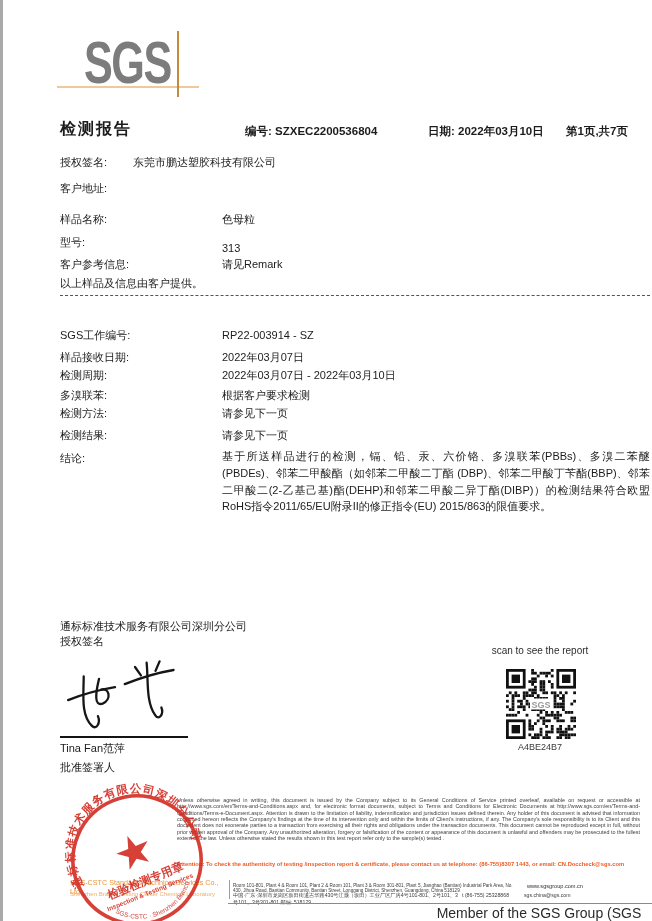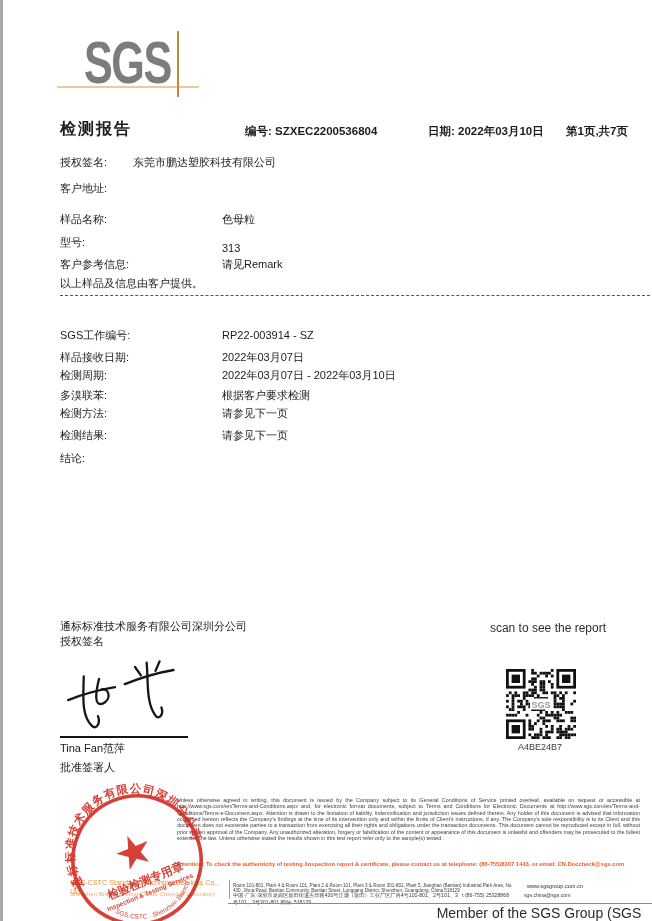--- a/index.html
+++ b/index.html
@@ -23,21 +23,21 @@
 
   .lbl,.val{font-size:11px;line-height:14px;}
   .dashed-rule{position:absolute;left:60px;top:295px;width:590px;border-top:1px dashed #555;}
 
   .conclusion{position:absolute;left:222px;top:448px;width:428px;font-size:11px;line-height:16.8px;text-align:justify;}
 
   
   .sig-line{position:absolute;left:60px;top:736px;width:128px;height:2px;background:#141414;}
 
   
-  .qr-caption{position:absolute;left:474px;top:621px;width:132px;text-align:right;font-size:12px;color:#2e2e2e;}
+  .qr-caption{position:absolute;left:474px;top:645px;width:132px;text-align:center;font-size:10px;color:#2e2e2e;}
   .qr-code-id{position:absolute;left:474px;top:742px;width:132px;text-align:center;font-size:9px;color:#3a3a3a;}
 
   
   .disclaimer{position:absolute;left:177px;top:797px;width:463px;font-size:5.4px;line-height:6.35px;
               color:#3f3f3f;text-align:justify;}
   .attention{position:absolute;left:177px;top:861px;width:463px;font-size:5.8px;line-height:6.6px;
              color:#f05a23;font-weight:bold;}
   .ft-co1{position:absolute;left:70px;top:878px;width:160px;font-size:7.2px;font-weight:normal;color:#e8973c;}
   .ft-co2{position:absolute;left:70px;top:891px;width:160px;font-size:6px;color:#f0ad62;}
   .ft-vdiv{position:absolute;left:229px;top:880px;width:1px;height:19px;background:#d98e4f;}
@@ -93,20 +93,21 @@
   <div class="abs lbl" style="left:60px;top:368px">检测周期:</div>
   <div class="abs val" style="left:222px;top:368px">2022年03月07日 - 2022年03月10日</div>
   <div class="abs lbl" style="left:60px;top:388px">多溴联苯:</div>
   <div class="abs val" style="left:222px;top:388px">根据客户要求检测</div>
   <div class="abs lbl" style="left:60px;top:406px">检测方法:</div>
   <div class="abs val" style="left:222px;top:406px">请参见下一页</div>
   <div class="abs lbl" style="left:60px;top:428px">检测结果:</div>
   <div class="abs val" style="left:222px;top:428px">请参见下一页</div>
 
   <div class="abs lbl" style="left:60px;top:451px">结论:</div>
+  <div class="conclusion">基于所送样品进行的检测，镉、铅、汞、六价铬、多溴联苯(PBBs)、多溴二苯醚(PBDEs)、邻苯二甲酸酯（如邻苯二甲酸二丁酯 (DBP)、邻苯二甲酸丁苄酯(BBP)、邻苯二甲酸二(2-乙基己基)酯(DEHP)和邻苯二甲酸二异丁酯(DIBP)）的检测结果符合欧盟RoHS指令2011/65/EU附录II的修正指令(EU) 2015/863的限值要求。</div>
 
   <div class="abs val" style="left:60px;top:619px">通标标准技术服务有限公司深圳分公司</div>
   <div class="abs val" style="left:60px;top:634px">授权签名</div>
 
   <svg class="abs" style="left:62px;top:660px" width="130" height="72" viewBox="0 0 130 72">
     <g fill="none" stroke="#161616" stroke-width="2.3" stroke-linecap="round" transform="rotate(-6 65 36)">
       <path d="M6,34 C20,30 38,27 54,26"></path>
       <path d="M24,12 C22,30 17,50 27,62 C31,67 36,60 34,53"></path>
       <path d="M39,16 C34,30 31,43 40,41 C50,38 48,25 40,27"></path>
       <path d="M64,24 C78,20 98,16 114,15"></path>

